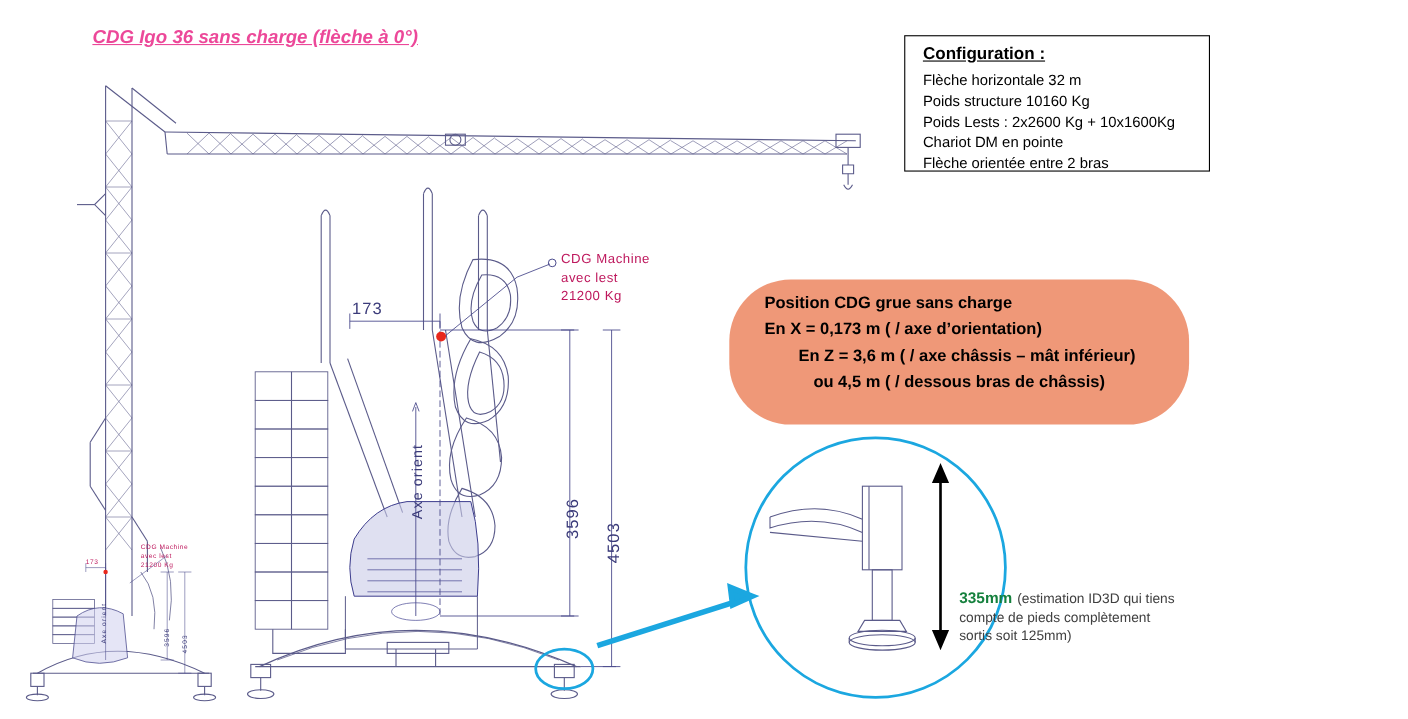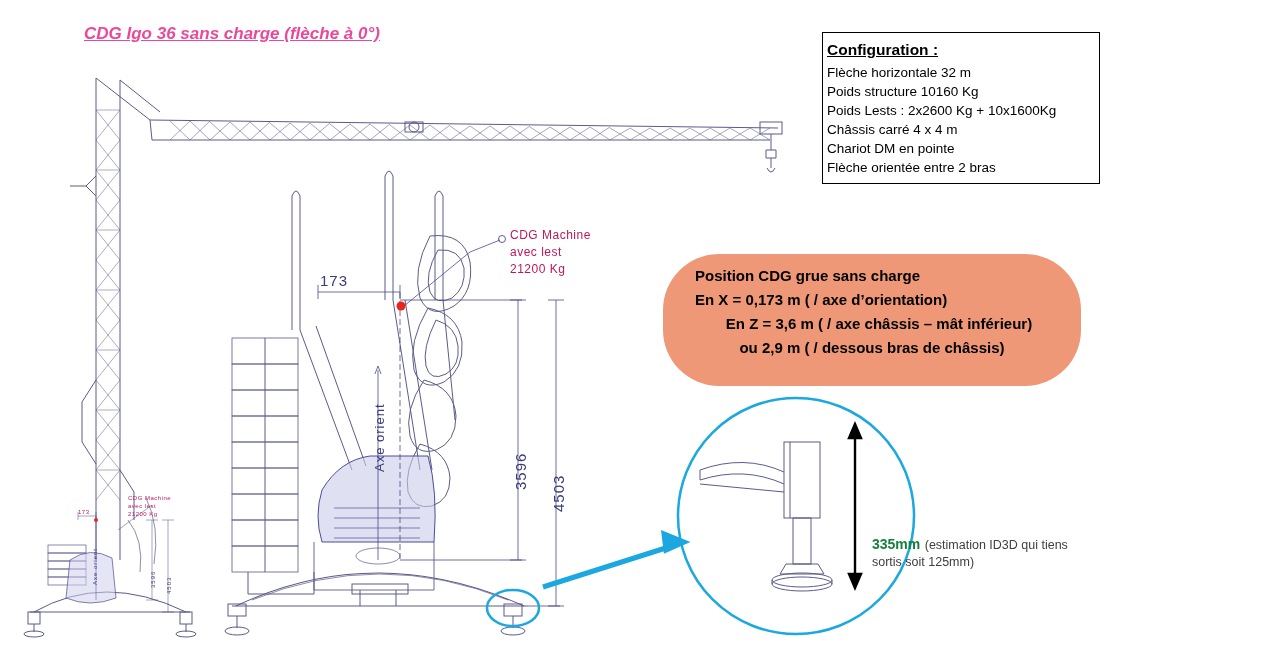--- a/index.html
+++ b/index.html
@@ -28,25 +28,25 @@
     text-decoration: underline;
     white-space: nowrap;
   }
 
   
   #config-box {
     position: absolute;
     left: 822px;
     top: 32px;
     width: 278px;
-    height: 152px;
+    height: 124px;
     border: 1px solid #000;
     background: #ffffff;
     box-sizing: border-box;
-    padding: 8px 10px 0 4px;
+    padding: 8px 10px 0 16px;
   }
   #config-box .cfg-title {
     font-weight: bold;
     font-size: 15.5px;
     text-decoration: underline;
     margin-bottom: 4px;
   }
   #config-box .cfg-line {
     font-size: 13.5px;
     line-height: 19px;
@@ -412,30 +412,29 @@
         <path d="M684 542 l-20 -8 l2 16 z"></path>
       </g>
     </g>
   </svg>
 
   <div id="config-box">
     <div class="cfg-title">Configuration :</div>
     <div class="cfg-line">Flèche horizontale 32 m</div>
     <div class="cfg-line">Poids structure 10160 Kg</div>
     <div class="cfg-line">Poids Lests : 2x2600 Kg + 10x1600Kg</div>
-    <div class="cfg-line">Châssis carré 4 x 4 m</div>
     <div class="cfg-line">Chariot DM en pointe</div>
     <div class="cfg-line">Flèche orientée entre 2 bras</div>
   </div>
 
   <div id="cdg-callout">
     <div class="cl l1">Position CDG grue sans charge</div>
     <div class="cl l2">En X = 0,173 m ( / axe d’orientation)</div>
     <div class="cl l3">En Z = 3,6 m ( / axe châssis – mât inférieur)</div>
-    <div class="cl l4">ou 2,9 m ( / dessous bras de châssis)</div>
+    <div class="cl l4">ou 4,5 m ( / dessous bras de châssis)</div>
   </div>
 
   <div class="notetext" style="left:510px; top:228px;">CDG Machine</div>
   <div class="notetext" style="left:510px; top:245px;">avec lest</div>
   <div class="notetext" style="left:510px; top:262px;">21200 Kg</div>
 
   <div class="dimtext" style="left:320px; top:272px; font-size:15px;">173</div>
 
   <div class="vtext" style="left:512px; top:490px; transform: rotate(-90deg); font-size:15px; color:#3b3b7a;">3596</div>
 
@@ -447,16 +446,17 @@
   <div class="notetext" style="left:128px; top:502px; font-size:6px; line-height:8px;">avec lest</div>
   <div class="notetext" style="left:128px; top:510px; font-size:6px; line-height:8px;">21200 Kg</div>
   <div class="notetext" style="left:78px; top:505px; font-size:6px;">173</div>
   <div class="vtext" style="left:92px; top:585px; transform: rotate(-90deg); font-size:6px; color:#3b3b7a;">Axe orient</div>
   <div class="vtext" style="left:150px; top:588px; transform: rotate(-90deg); font-size:6px; color:#3b3b7a;">3596</div>
   <div class="vtext" style="left:166px; top:594px; transform: rotate(-90deg); font-size:6px; color:#3b3b7a;">4503</div>
 
   <div id="mm-annot">
     <span class="big">335mm</span>
     <span class="small">(estimation ID3D qui tiens</span>
+    <div class="small">compte de pieds complètement</div>
     <div class="small">sortis soit 125mm)</div>
   </div>
 
 </div>
 
 </body></html>

